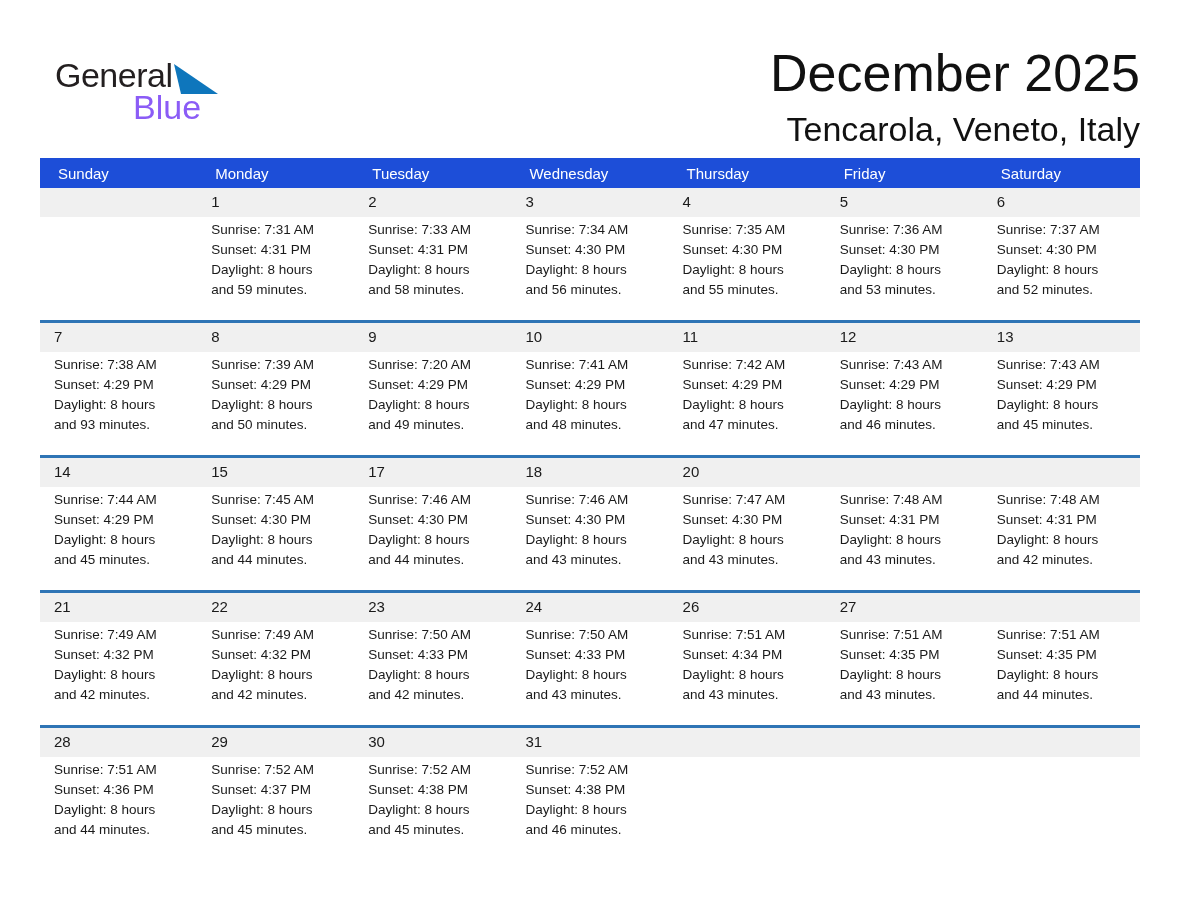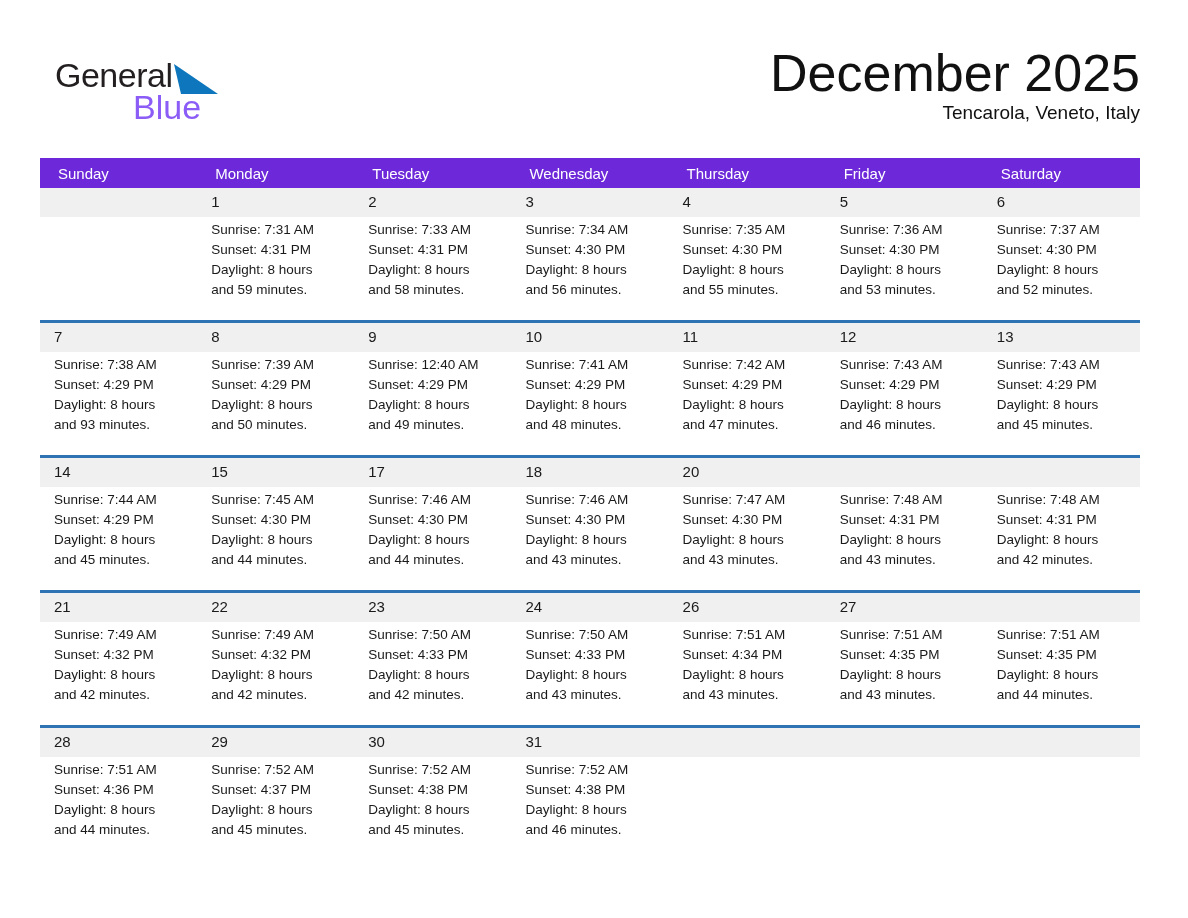--- a/index.html
+++ b/index.html
@@ -9,25 +9,25 @@
   
   .logo { position:absolute; left:55px; top:58px; width:220px; }
   .logo-line1 { display:flex; align-items:flex-start; }
   .logo-general { font-size:34px; letter-spacing:-0.5px; color:#231f20; line-height:34px; }
   .logo-triangle { margin-left:2px; margin-top:6px; }
   .logo-blue { font-size:34px; color:#8b5cf6; line-height:30px; margin-left:78px; margin-top:-6px; }
 
   
   .title-block { position:absolute; right:48px; top:50px; text-align:right; }
   .title { font-size:52px; font-weight:400; color:#111111; line-height:46px; }
-  .subtitle { font-size:19px; font-weight:400; color:#111111; margin-top:6px; }
+  .subtitle { font-size:34px; font-weight:400; color:#111111; margin-top:14px; }
 
   
   .calendar { position:absolute; left:40px; top:158px; width:1100px; }
-  .weekday-row { display:grid; grid-template-columns:repeat(7,1fr); background:#6d28d9; height:30px; align-items:center; }
+  .weekday-row { display:grid; grid-template-columns:repeat(7,1fr); background:#1d4ed8; height:30px; align-items:center; }
   .weekday-cell { color:#ffffff; font-size:15px; padding-left:18px; white-space:nowrap; overflow:hidden; }
 
   .week { background:#ffffff; }
   .week + .week { border-top:3px solid #2e74b5; }
   .band { display:grid; grid-template-columns:repeat(7,1fr); background:#f0f0f0; height:29px; }
   .band-cell { font-size:15px; padding:5px 0 0 14px; color:#1a1a1a; }
   .body-row { display:grid; grid-template-columns:repeat(7,1fr); }
   .day-cell { padding:3px 6px 18px 14px; min-height:103px; }
   .day-line { font-size:13.5px; line-height:20px; color:#1a1a1a; white-space:nowrap; }
 </style>
@@ -131,21 +131,21 @@
               <div class="day-line">Daylight: 8 hours</div>
               <div class="day-line">and 93 minutes.</div>
             </div>
             <div class="day-cell">
               <div class="day-line">Sunrise: 7:39 AM</div>
               <div class="day-line">Sunset: 4:29 PM</div>
               <div class="day-line">Daylight: 8 hours</div>
               <div class="day-line">and 50 minutes.</div>
             </div>
             <div class="day-cell">
-              <div class="day-line">Sunrise: 12:40 AM</div>
+              <div class="day-line">Sunrise: 7:20 AM</div>
               <div class="day-line">Sunset: 4:29 PM</div>
               <div class="day-line">Daylight: 8 hours</div>
               <div class="day-line">and 49 minutes.</div>
             </div>
             <div class="day-cell">
               <div class="day-line">Sunrise: 7:41 AM</div>
               <div class="day-line">Sunset: 4:29 PM</div>
               <div class="day-line">Daylight: 8 hours</div>
               <div class="day-line">and 48 minutes.</div>
             </div>

